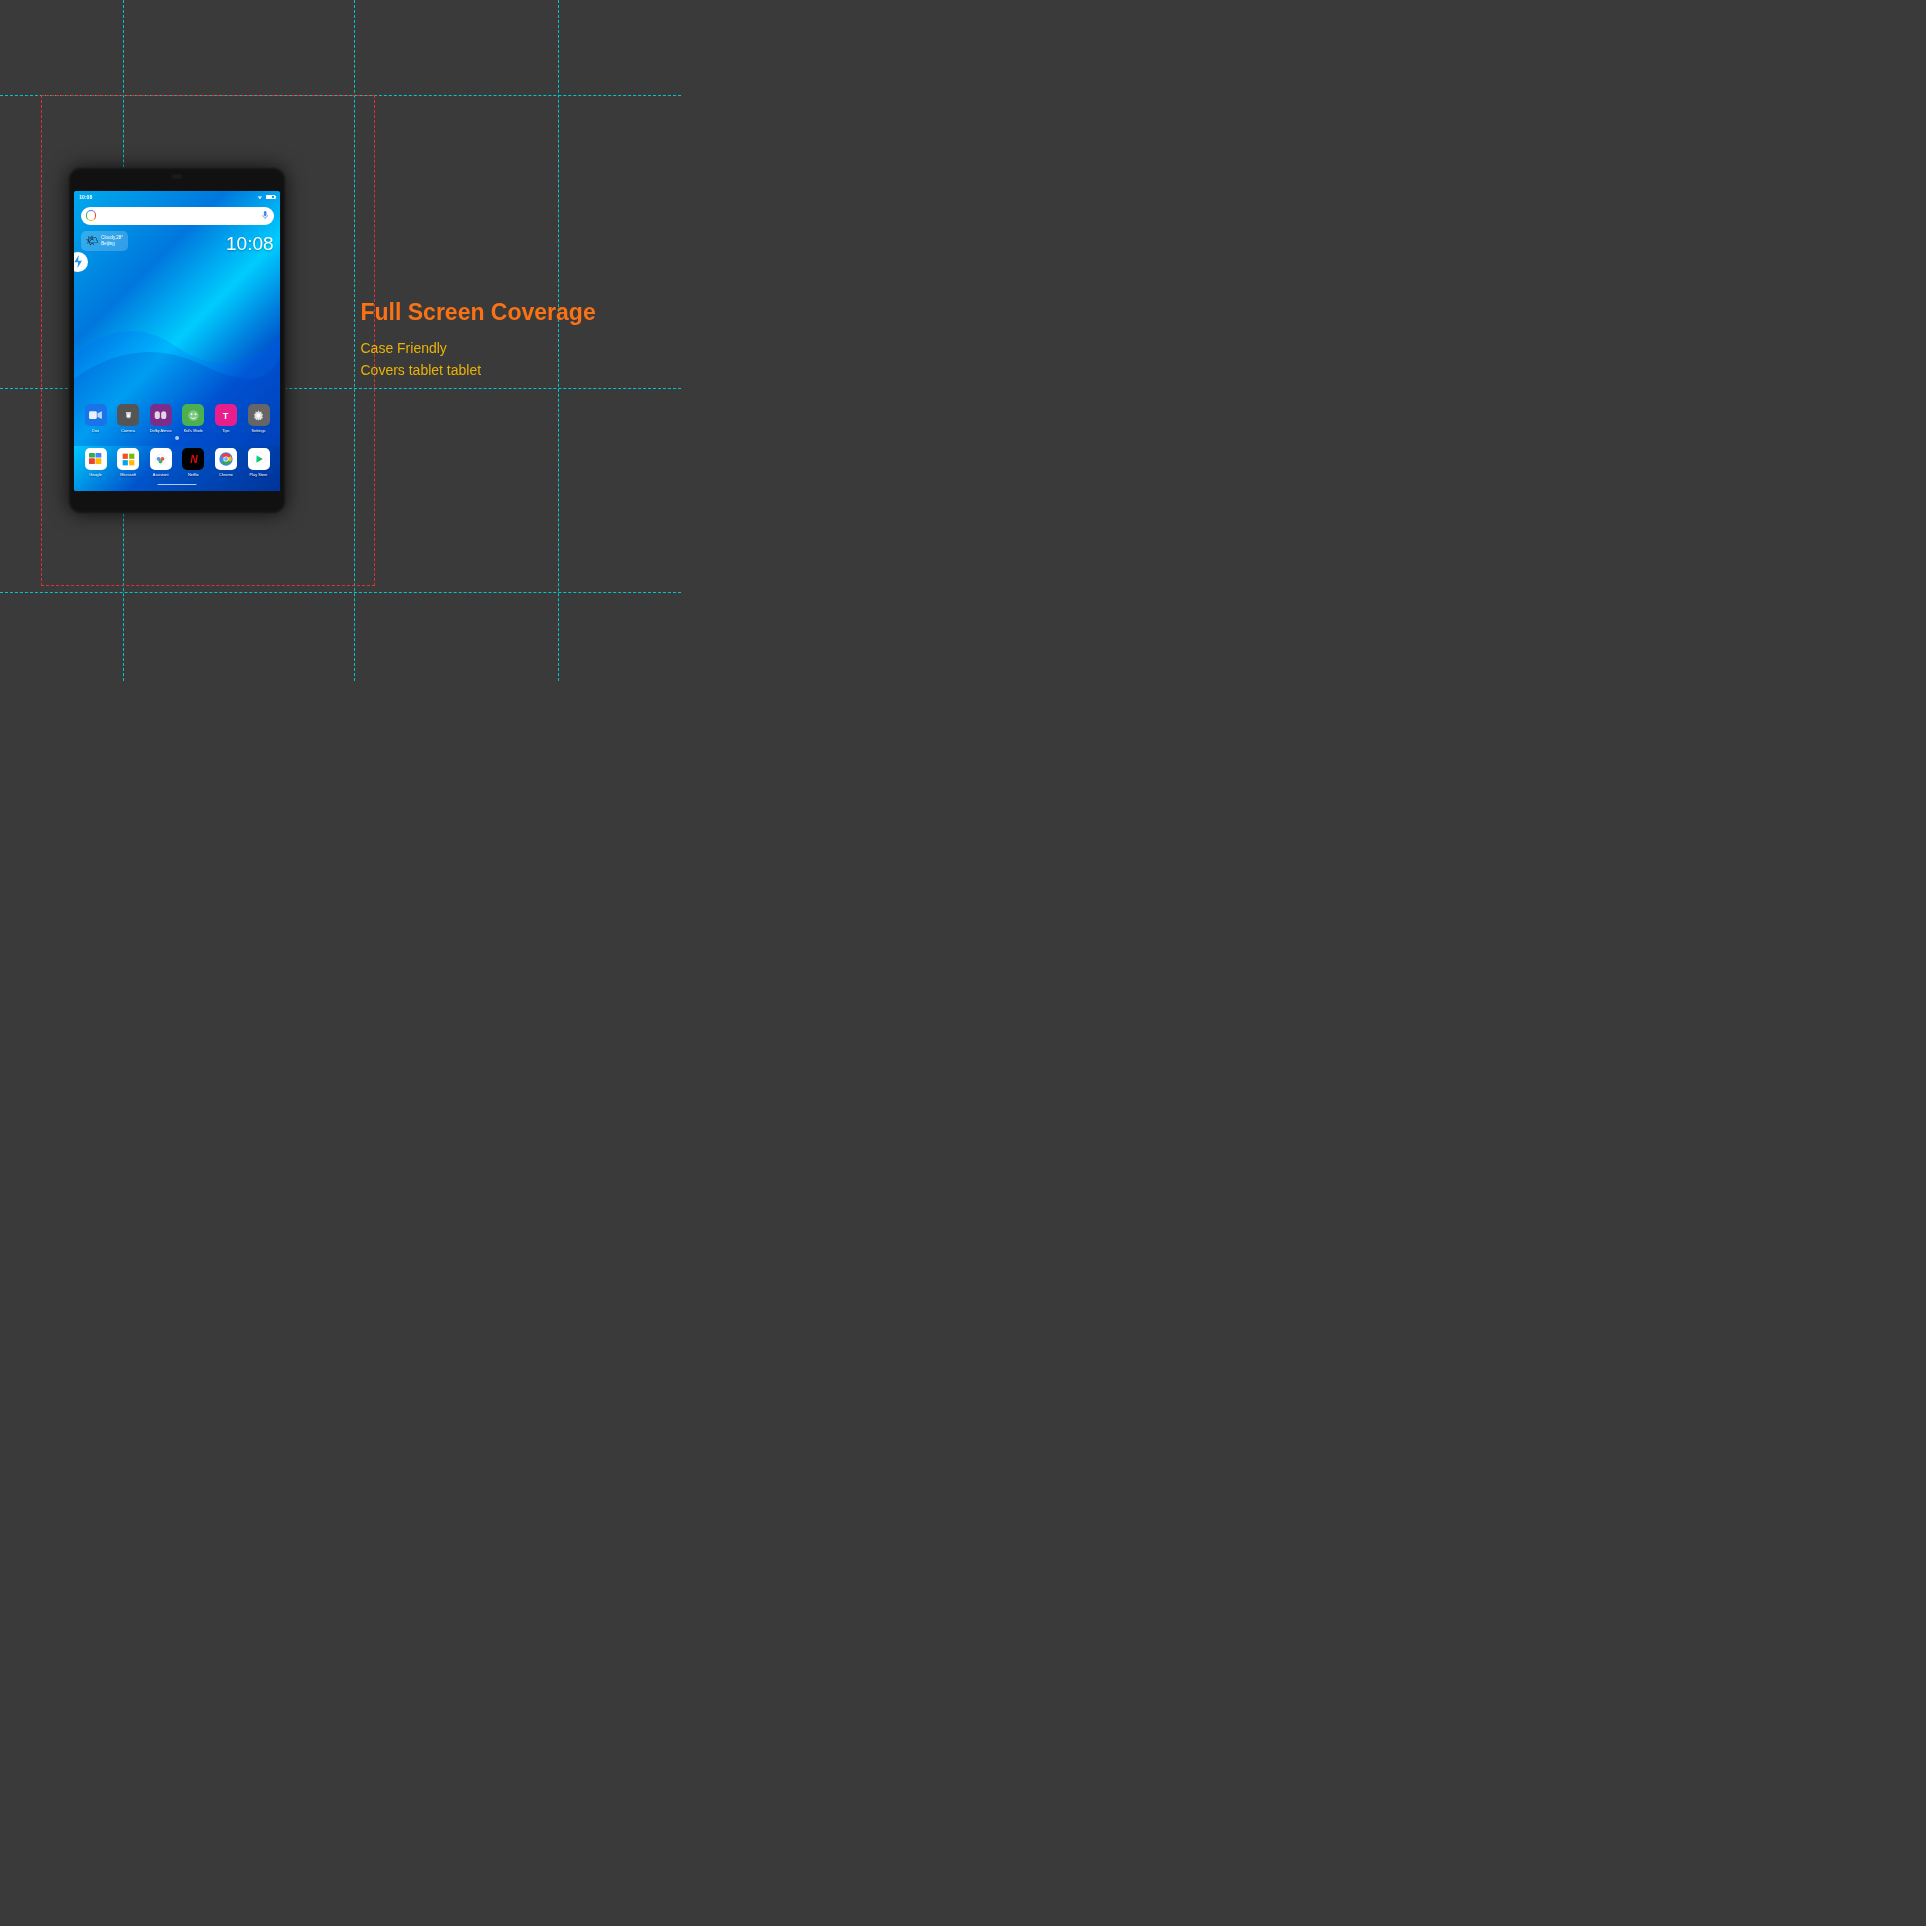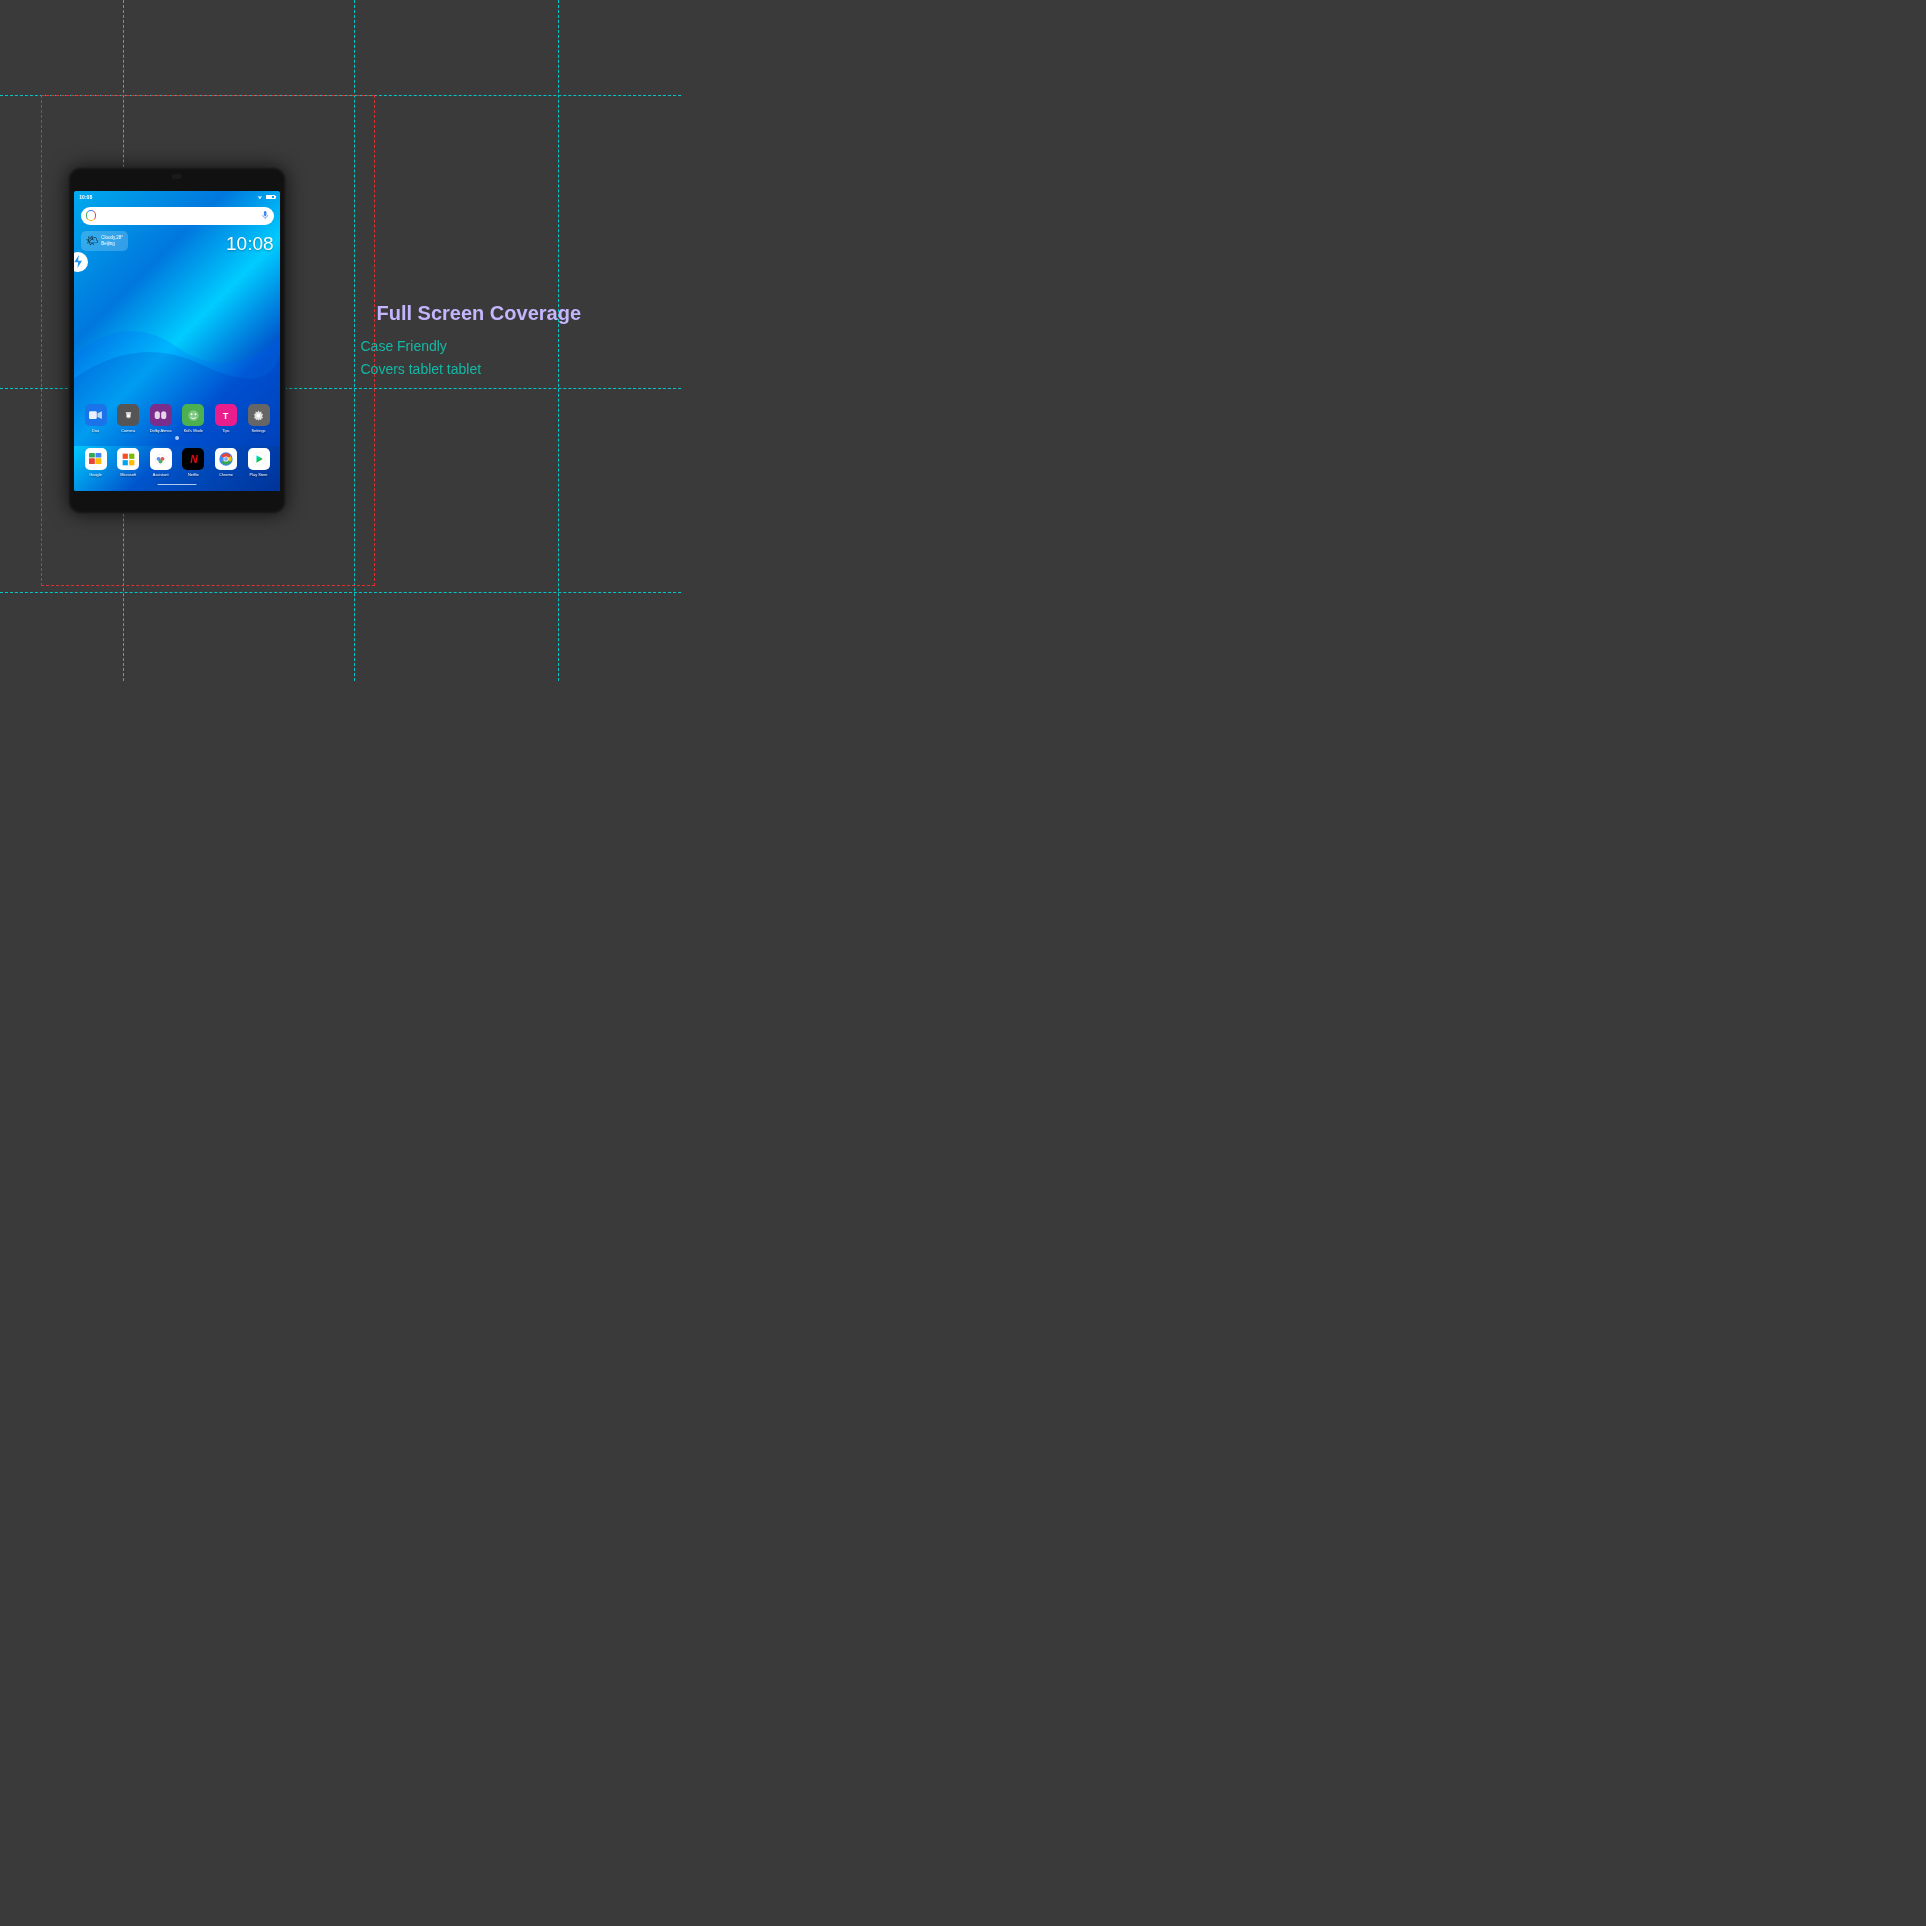--- a/index.html
+++ b/index.html
@@ -304,30 +304,29 @@
     
     .text-section {
       width: 48%;
       padding: 13px 19px 13px 6.4px;
       display: flex;
       flex-direction: column;
       justify-content: center;
     }
 
     .main-title {
-      color: #c4b5fd;
-      font-size: 20px;
+      color: #f97316;
+      font-size: 23px;
       font-weight: 900;
       line-height: 1.2;
       margin-bottom: 10.3px;
-      margin-left: 16px;
     }
 
     .sub-text {
-      color: #14b8a6;
+      color: #eab308;
       font-size: 14px;
       font-weight: normal;
       line-height: 1.6;
     }
 
     
     .wave-svg {
       position: absolute;
       bottom: 45px;
       left: 0;

